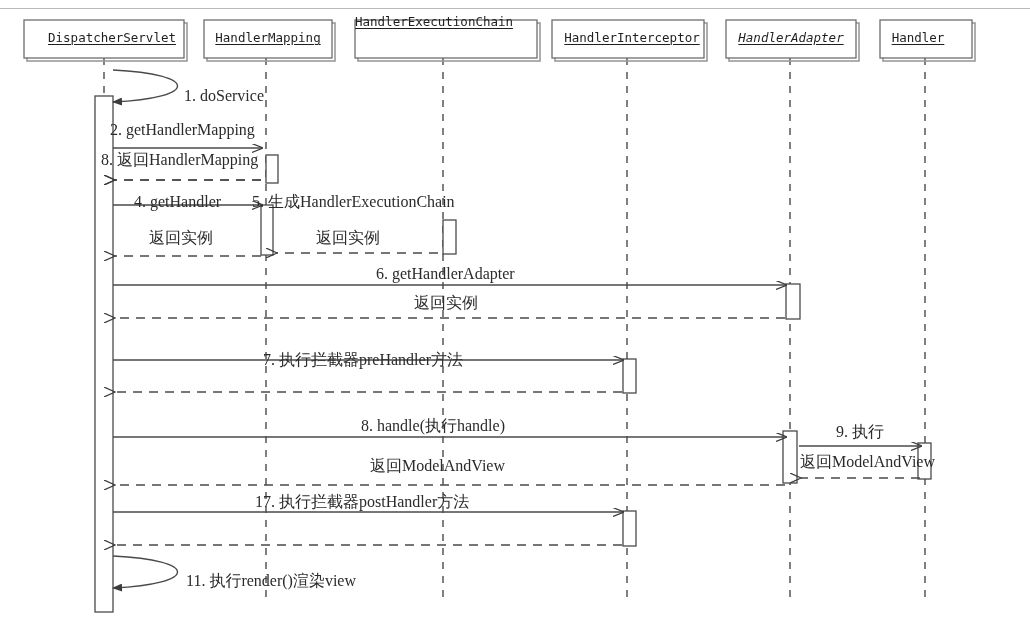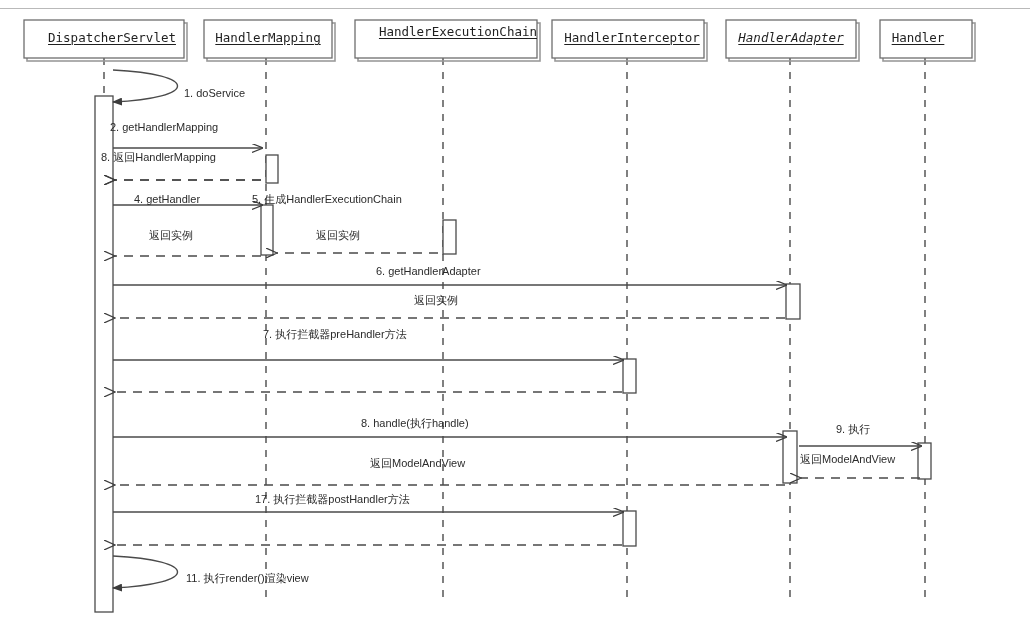--- a/index.html
+++ b/index.html
@@ -25,22 +25,22 @@
   }
   svg.diagram {
     position: absolute;
     left: 0;
     top: 0;
     width: 1030px;
     height: 618px;
   }
   .lbl {
     position: absolute;
-    font-family: Liberation Sans, sans-serif;
-    font-size: 11px;
+    font-family: Liberation Serif, serif;
+    font-size: 16px;
     color: #2b2b2b;
     white-space: nowrap;
     letter-spacing: 0px;
     line-height: 1;
   }
   .plbl {
     position: absolute;
     font-family: "DejaVu Sans Mono", "Liberation Mono", monospace;
     font-size: 12.5px;
     color: #1f1f1f;
@@ -121,27 +121,27 @@
   <div id="text-root">
       <div class="lbl" style="left: 184px; top: 88px;">1. doService</div>
       <div class="lbl" style="left: 110px; top: 122px;">2. getHandlerMapping</div>
       <div class="lbl" style="left: 101px; top: 152px;">8. 返回HandlerMapping</div>
       <div class="lbl" style="left: 134px; top: 172px; margin-top: 22px;">4.  getHandler</div>
       <div class="lbl" style="left: 252px; top: 194px;">5. 生成HandlerExecutionChain</div>
       <div class="lbl" style="left: 316px; top: 230px;">返回实例</div>
       <div class="lbl" style="left: 149px; top: 230px;">返回实例</div>
       <div class="lbl" style="left: 376px; top: 266px;">6. getHandlerAdapter</div>
       <div class="lbl" style="left: 414px; top: 295px;">返回实例</div>
-      <div class="lbl" style="left: 263px; top: 329px;">7. 执行拦截器preHandler方法</div>
+      <div class="lbl" style="left: 263px; top: 352px;">7. 执行拦截器preHandler方法</div>
       <div class="lbl" style="left: 361px; top: 418px;">8. handle(执行handle)</div>
       <div class="lbl" style="left: 836px; top: 424px;">9. 执行</div>
       <div class="lbl" style="left: 800px; top: 454px;">返回ModelAndView</div>
       <div class="lbl" style="left: 370px; top: 458px;">返回ModelAndView</div>
       <div class="lbl" style="left: 255px; top: 494px;">17. 执行拦截器postHandler方法</div>
       <div class="lbl" style="left: 186px; top: 573px;">11. 执行render()渲染view</div>
       <div class="plbl" style="left: 24px; top: 32px; width: 176px; text-align: center;">DispatcherServlet</div>
       <div class="plbl" style="left: 204px; top: 32px; width: 128px; text-align: center;">HandlerMapping</div>
-      <div class="plbl" style="left: 355px; top: 26px; width: 182px; text-align: right;">HandlerExecutionChain</div>
+      <div class="plbl" style="left: 355px; top: 16px; width: 182px; text-align: left;">HandlerExecutionChain</div>
       <div class="plbl" style="left: 552px; top: 32px; width: 160px; text-align: center;">HandlerInterceptor</div>
       <div class="plbl" style="left: 726px; top: 32px; width: 130px; text-align: center; font-style: italic;">HandlerAdapter</div>
       <div class="plbl" style="left: 880px; top: 32px; width: 76px; text-align: center;">Handler</div>
     </div>
 </div>
 
 </body></html>

